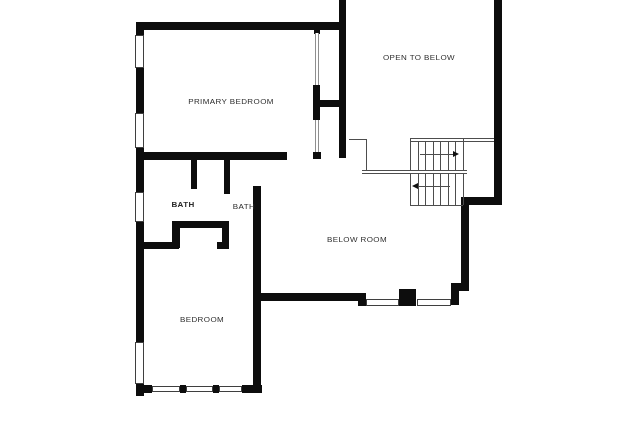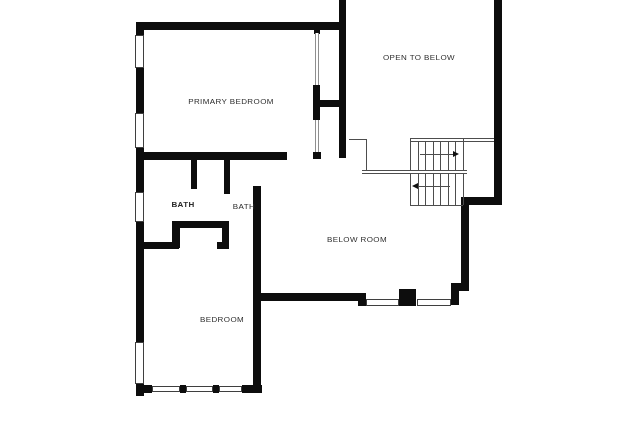--- a/index.html
+++ b/index.html
@@ -82,14 +82,14 @@
     <div class="sline" style="left: 420px; top: 154px; width: 33px; height: 1px;"></div>
     <div class="sline" style="left: 418px; top: 186px; width: 32px; height: 1px;"></div>
     <div class="landing" style="left: 362px; top: 170px; width: 105px; height: 4px;"></div>
     <div class="ahead right" style="left: 453px; top: 151px;"></div>
     <div class="ahead left" style="left: 412px; top: 183px;"></div>
     <span class="room-label" style="left: 231px; top: 89px; margin-top: 12px;">PRIMARY BEDROOM</span>
     <span class="room-label" style="left: 419px; top: 57px; text-align: center;">OPEN TO BELOW</span>
     <span class="room-label" style="left: 183px; top: 204px; font-weight: bold;">BATH</span>
     <span class="room-label" style="left: 244px; top: 206px;">BATH</span>
     <span class="room-label" style="left: 357px; top: 239px;">BELOW ROOM</span>
-    <span class="room-label" style="left: 198px; top: 319px; padding-left: 48px;">BEDROOM</span>
+    <span class="room-label" style="left: 178px; top: 319px; padding-left: 48px;">BEDROOM</span>
   </div>
 
 </body></html>

